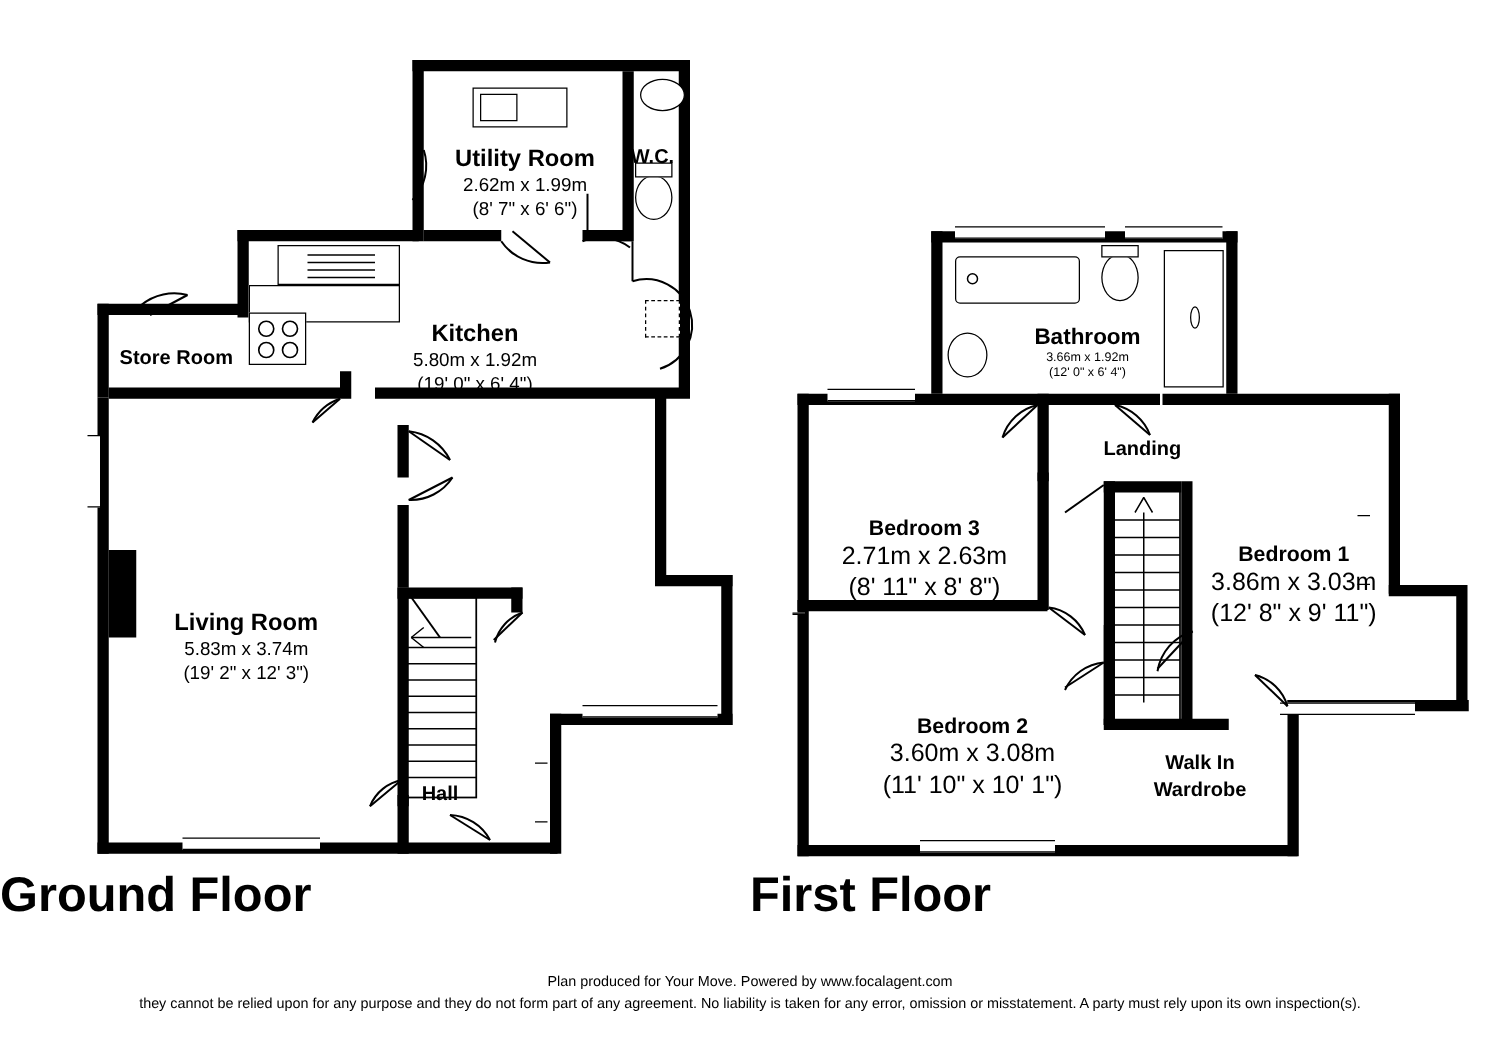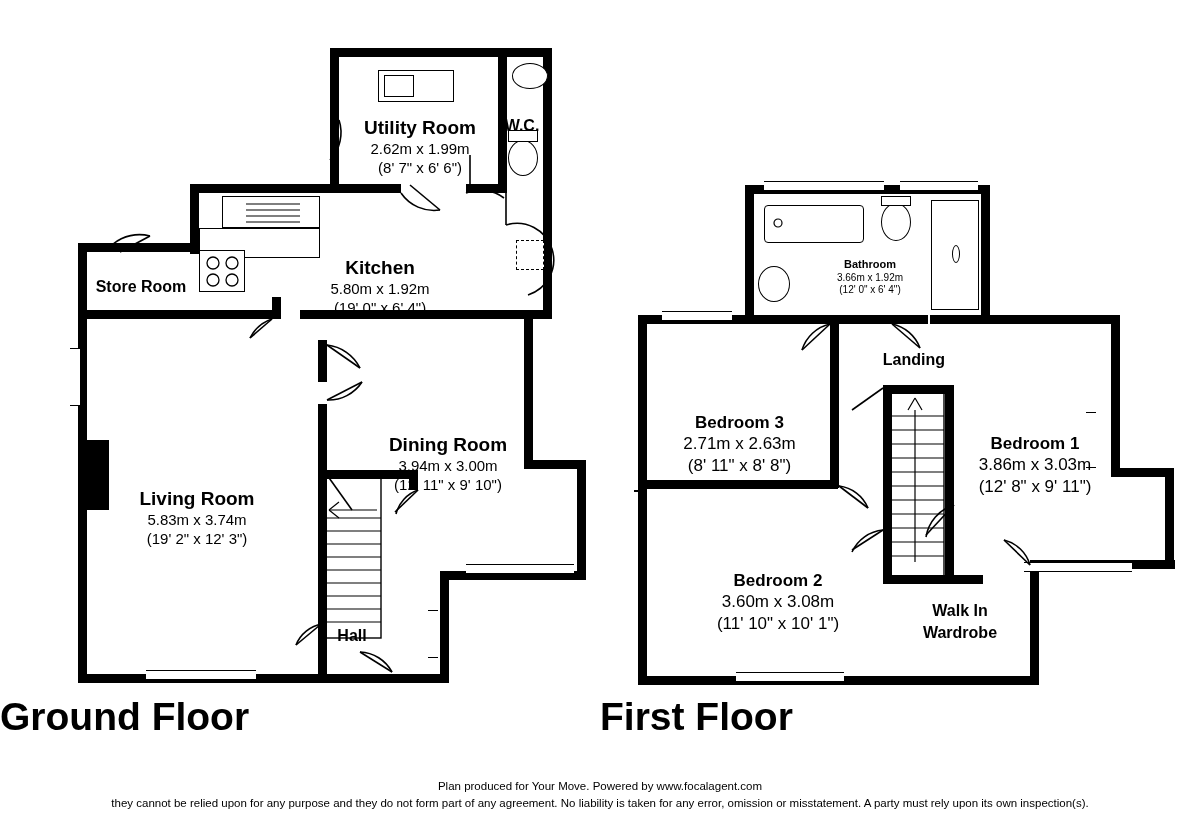--- a/index.html
+++ b/index.html
@@ -9,25 +9,25 @@
     font-family:"Liberation Sans", sans-serif;
     color:#000;
     overflow:hidden;
     position:relative;
   }
   .plan-wrap{position:absolute;left:0;top:0;width:1096px;height:840px;text-decoration:underline;}
   .floor{position:absolute;}
   .room-label{position:absolute;text-align:center;line-height:1.25;}
   .room-label .name{font-size:19px;font-weight:bold;white-space:nowrap;}
   .room-label .dim{font-size:15px;white-space:nowrap;}
-  .room-label.small .name{font-size:11px;font-weight:bold;}
+  .room-label.small .name{font-size:18px;font-weight:bold;}
   .room-label.small .dim{font-size:10px;}
   .room-label.plain .name{font-size:16px;font-weight:bold;}
   .room-label.mid .name{font-size:17px;font-weight:bold;}
-  .room-label.mid .dim{font-size:17px;}
+  .room-label.mid .dim{font-size:20px;}
   .floor-title{position:absolute;font-size:39px;font-weight:bold;text-align:left;width:100%;}
   .total-area{position:absolute;left:30px;top:748px;font-size:19px;}
   .disclaimer{position:absolute;left:0;top:778px;width:1200px;text-align:center;font-size:11.5px;line-height:1.45;color:#000;}
   
   .fx{position:absolute;border:1.5px solid #000;background:#fff;box-sizing:border-box;}
   .fx-round{position:absolute;border:1.5px solid #000;background:#fff;box-sizing:border-box;border-radius:50%;}
   .fx-thin{position:absolute;border:1px solid #000;background:#fff;box-sizing:border-box;}
   .win{position:absolute;background:#fff;border-top:1.5px solid #000;border-bottom:1.5px solid #000;box-sizing:border-box;}
   svg{display:block;overflow:visible;}
 </style>
@@ -173,25 +173,20 @@
     <div class="room-label" style="left:300px;top:256px;width:160px;">
       <div class="name">Kitchen</div>
       <div class="dim">5.80m x 1.92m</div>
       <div class="dim">(19' 0" x 6' 4")</div>
     </div>
 
     <div class="room-label plain" style="left:84px;top:277px;width:114px;">
       <div class="name">Store Room</div>
     </div>
 
-    <div class="room-label" style="left:368px;top:433px;width:160px;">
-      <div class="name">Dining Room</div>
-      <div class="dim">3.94m x 3.00m</div>
-      <div class="dim">(12' 11" x 9' 10")</div>
-    </div>
 
     <div class="room-label" style="left:117px;top:487px;width:160px;">
       <div class="name">Living Room</div>
       <div class="dim">5.83m x 3.74m</div>
       <div class="dim">(19' 2" x 12' 3")</div>
     </div>
 
     <div class="room-label plain" style="left:312px;top:626px;width:80px;">
       <div class="name">Hall</div>
     </div>

